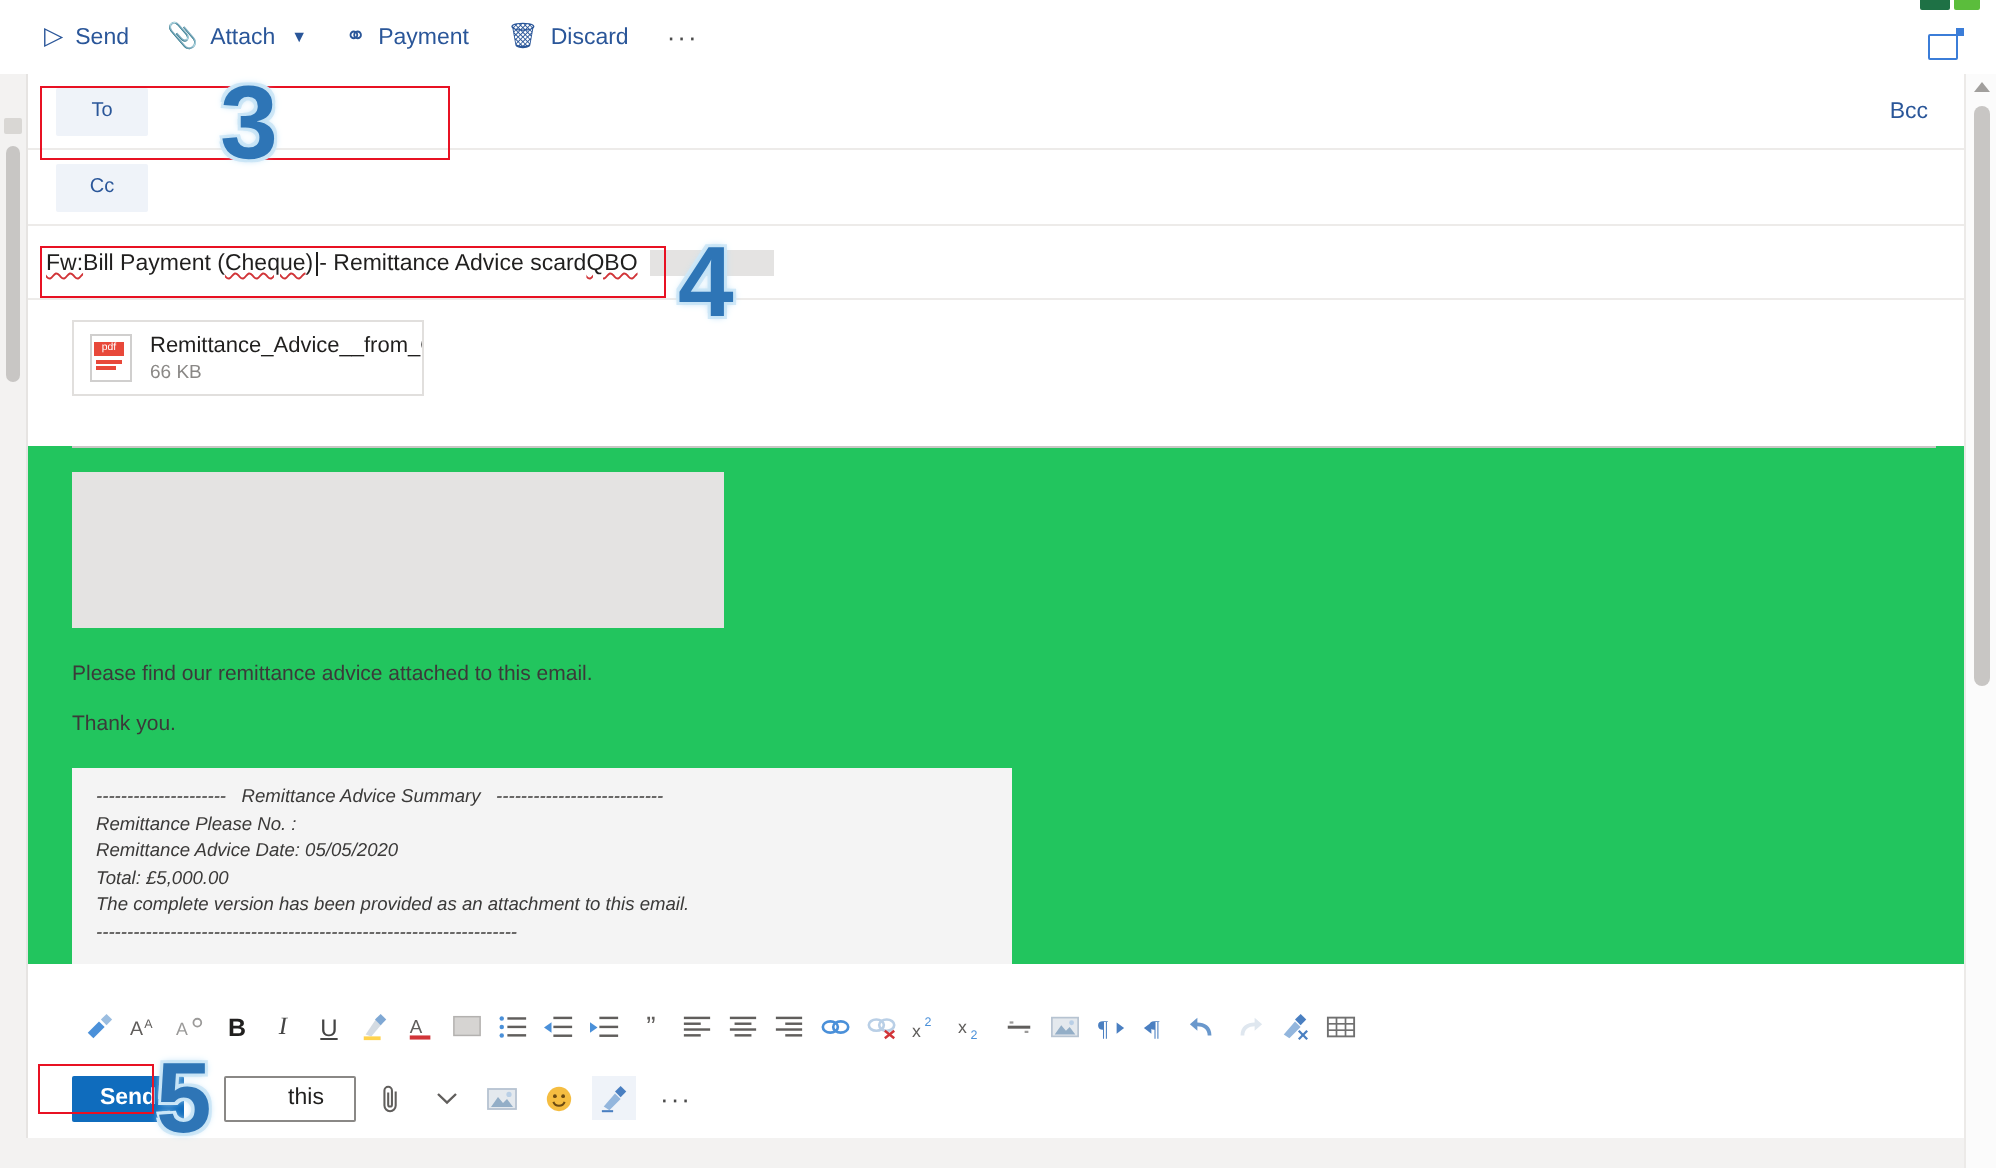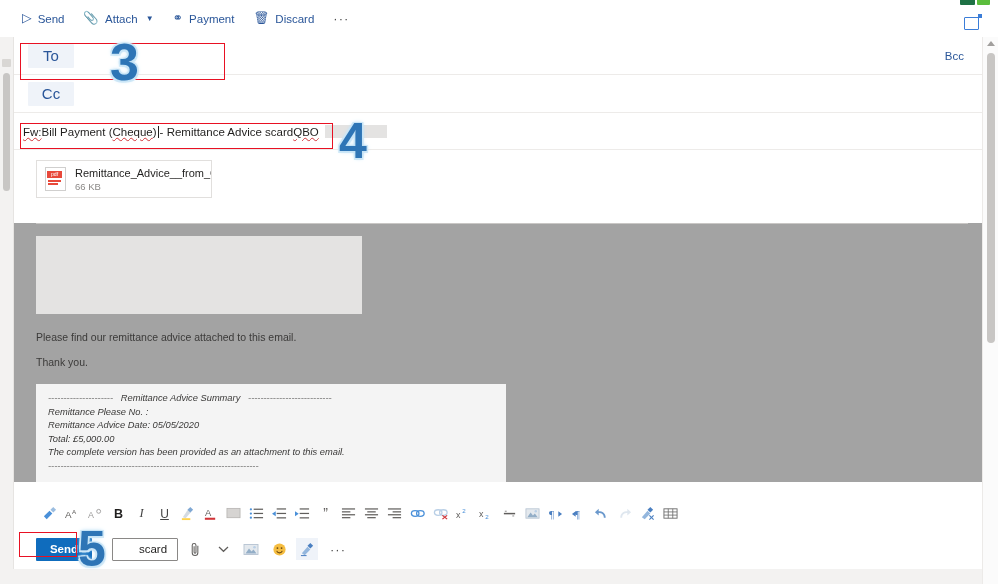--- a/index.html
+++ b/index.html
@@ -58,21 +58,21 @@
   .compose{
     position:absolute;left:14px;top:37px;width:968px;height:547px;
     background:#ffffff;box-sizing:border-box;overflow:hidden;
   }
 
   
   .rowline{border-bottom:1px solid #edebe9;position:relative;background:#fff;}
   .rcp{height:37px;display:flex;align-items:center;position:relative;}
   .pill{
     margin-left:14px;min-width:46px;height:24px;
-    background:#eff3f9;color:#2a5699;font-size:15px;
+    background:#eff3f9;color:#2a5699;font-size:10px;
     display:flex;align-items:center;justify-content:center;
     border-radius:1px;cursor:text;
   }
   .rcp .field{flex:1;height:100%;cursor:text;}
   .bcc{
     position:absolute;right:18px;top:50%;transform:translateY(-50%);
     color:#2a5699;font-size:11.5px;cursor:pointer;
   }
 
   
@@ -109,21 +109,21 @@
     color:#fff;font-size:5.2px;line-height:7px;text-align:center;
     font-family:"Liberation Sans", sans-serif;
   }
   .pdficon .l1{position:absolute;left:2px;top:12px;width:13px;height:1.6px;background:#e8483a;}
   .pdficon .l2{position:absolute;left:2px;top:15px;width:10px;height:1.6px;background:#e8483a;}
   .attmeta{display:flex;flex-direction:column;justify-content:center;overflow:hidden;}
   .attname{font-size:11px;color:#201f1e;white-space:nowrap;}
   .attsize{font-size:9.5px;color:#8a8886;margin-top:2px;}
 
   
-  .bodyarea{background:#a3a3a3;position:relative;padding:0 0 0 22px;}
+  .bodyarea{background:#22c55e;position:relative;padding:0 0 0 22px;}
   .hrule{width:932px;height:1px;background:#c9c7c5;margin:15px 0 0 0;}
   .redact-img{width:326px;height:78px;background:#e4e3e2;margin-top:12px;}
   .btxt{font-size:10.5px;color:#3b3a39;margin-top:16px;line-height:1.35;}
   .btxt2{font-size:10.5px;color:#3b3a39;margin-top:12px;}
 
   .summary{
     margin-top:16px;width:470px;background:#f4f4f4;
     padding:8px 10px 9px 12px;box-sizing:border-box;
     font-size:9.3px;color:#3b3a39;line-height:1.45;
     font-family:"Liberation Sans", sans-serif;
@@ -493,21 +493,21 @@
           <line x1="1" y1="4.8" x2="15" y2="4.8" stroke="#707070" stroke-width="0.9"></line>
           <line x1="1" y1="8.2" x2="15" y2="8.2" stroke="#707070" stroke-width="0.9"></line>
           <line x1="5.6" y1="1.5" x2="5.6" y2="11.5" stroke="#707070" stroke-width="0.9"></line>
           <line x1="10.4" y1="1.5" x2="10.4" y2="11.5" stroke="#707070" stroke-width="0.9"></line>
         </svg>
     </div>
   </div>
 
   <div class="sendbar">
     <div class="sendbtn">Send</div>
-    <div class="discardbtn">scard</div>
+    <div class="discardbtn">this</div>
     <div class="sbtn">
       <svg width="13" height="15" viewBox="0 0 12 16">
           <path d="M8.5 4 L8.5 11.5 A3 3 0 0 1 2.5 11.5 L2.5 3.5 A2 2 0 0 1 6.5 3.5 L6.5 11 A1 1 0 0 1 4.5 11 L4.5 4.5" fill="none" stroke="#605e5c" stroke-width="1.1"></path>
         </svg>
     </div>
     <div class="sbtn">
       <svg width="11" height="8" viewBox="0 0 11 8">
           <path d="M1 2 L5.5 6.3 L10 2" fill="none" stroke="#605e5c" stroke-width="1.2"></path>
         </svg>
     </div>

